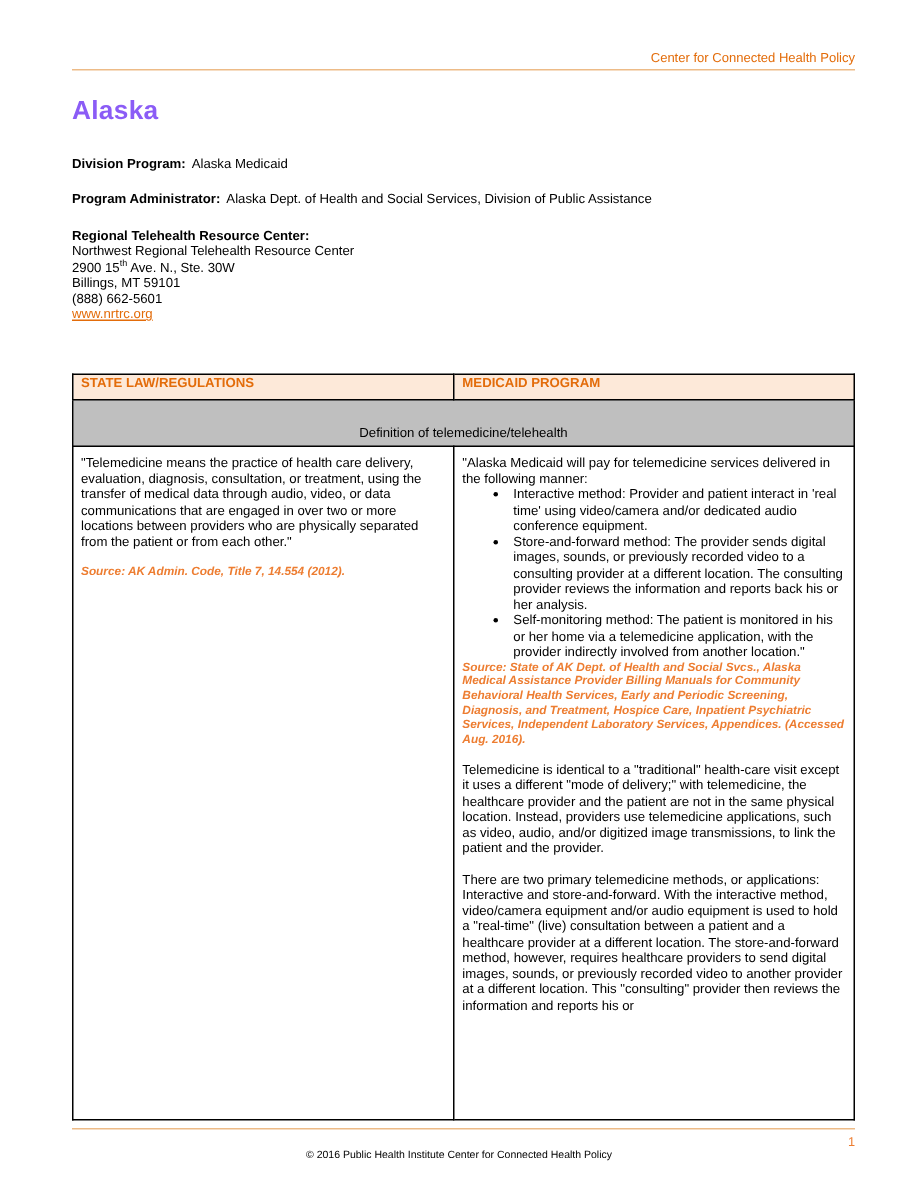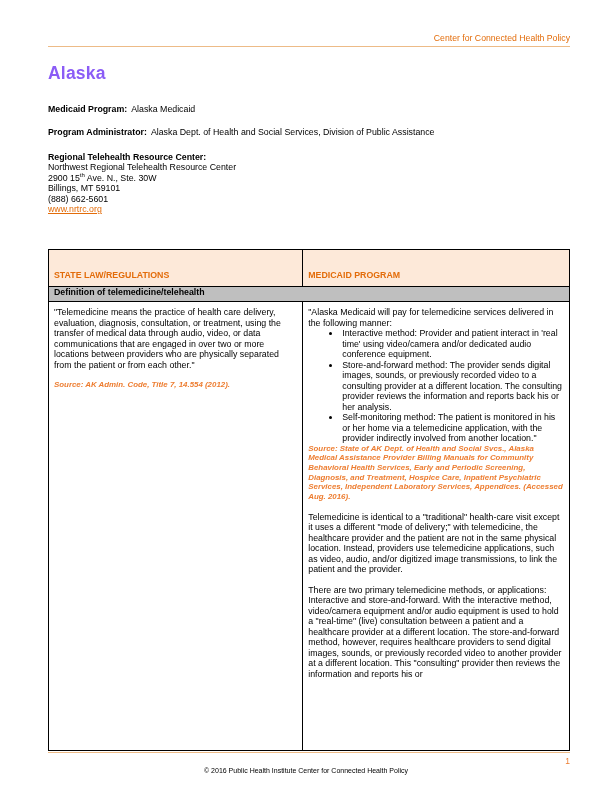--- a/index.html
+++ b/index.html
@@ -43,25 +43,26 @@
     position: absolute; top: 249px; left: 48px; width: 522px;
     border-collapse: collapse; table-layout: fixed;
     font-size: 8.8px; line-height: 10.5px;
   }
   .policy-table, .policy-table th, .policy-table td { border: 1px solid #000; }
   .policy-table { border: 1.5px solid #000; }
   .col-left  { width: 48.8%; }
   .col-right { width: 51.2%; }
   .th-cell {
     background: #FDE9D9; color: #E36C0A; font-weight: bold;
-    text-align: left; padding: 20px 5px 5px 5px; font-size: 8.8px;
+    text-align: left; padding: 0 5px 5px 5px; font-size: 8.8px;
   }
   .section-cell {
-    background: #BFBFBF; color: #000; font-weight: bold;
-    padding: 0 5px 4px 5px;
+    background: #BFBFBF; color: #000; font-weight: normal;
+    padding: 16px 5px 4px 5px;
+    text-align: center;
   }
   .body-cell { vertical-align: top; padding: 5px; height: 449px; background: #fff; }
   .body-cell p { margin: 0 0 10px 0; }
   .source {
     color: #ED7D31; font-weight: bold; font-style: italic;
     font-size: 7.9px; line-height: 9.7px; margin: 0 0 10px 0;
   }
   ul.methods { margin: 0 0 0 0; padding-left: 33px; list-style: disc; }
   ul.methods li { margin: 0; padding-left: 1px; }
   .after-list { margin-bottom: 10px; }
@@ -83,21 +84,21 @@
 </head>
 <body>
 
 <div class="page">
 
   <div class="brand">Center for Connected Health Policy</div>
   <div class="header-rule"></div>
   <h1 class="page-title">Alaska</h1>
 
   <div class="info info-medicaid">
-    <span class="lbl">Medicaid Program:</span><span class="val">Alaska Medicaid</span>
+    <span class="lbl">Division Program:</span><span class="val">Alaska Medicaid</span>
   </div>
   <div class="info info-admin">
     <span class="lbl">Program Administrator:</span><span class="val">Alaska Dept. of Health and Social Services, Division of Public Assistance</span>
   </div>
   <div class="info info-rtrc">
     <div class="lbl">Regional Telehealth Resource Center:</div>
     <div>Northwest Regional Telehealth Resource Center</div>
     <div><span>2900 15</span><sup>th</sup><span> Ave. N., Ste. 30W</span></div>
     <div>Billings, MT 59101</div>
     <div>(888) 662-5601</div>

